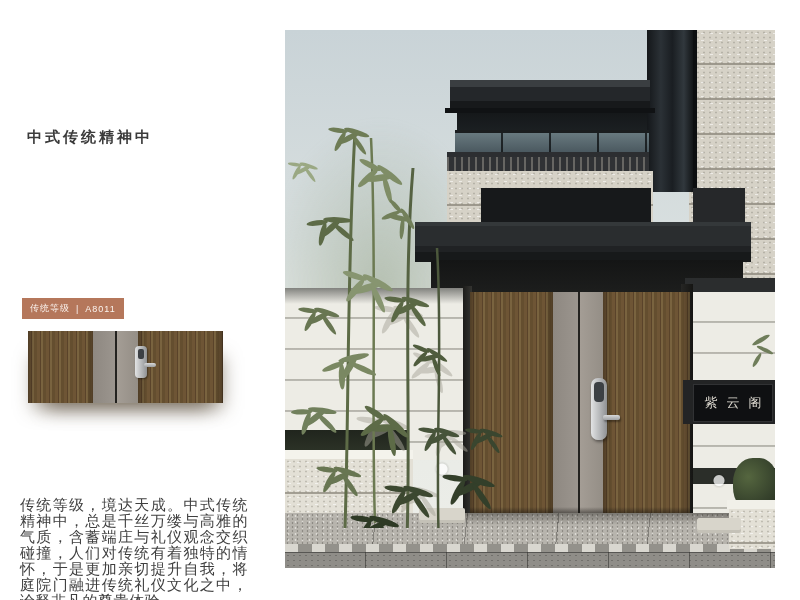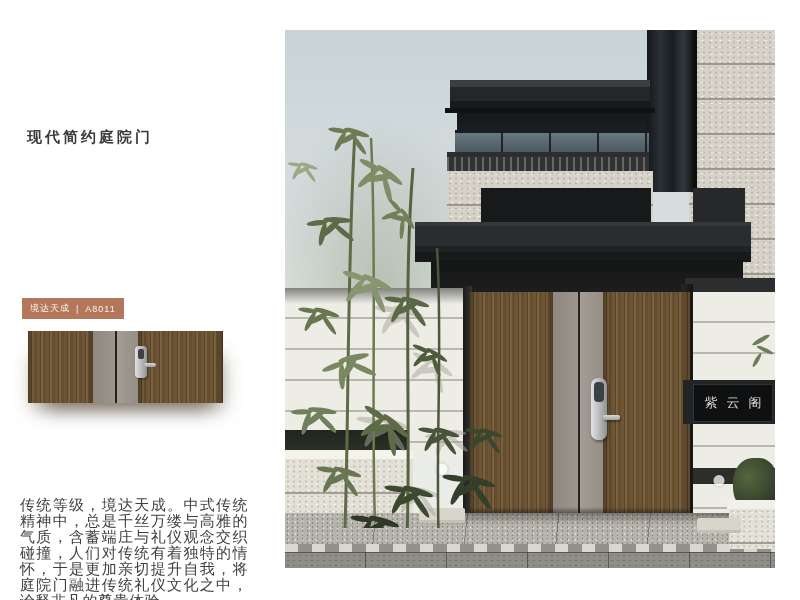--- a/index.html
+++ b/index.html
@@ -259,24 +259,24 @@
         <g transform="translate(18,20) rotate(25)">
             <ellipse rx="9" ry="2"></ellipse>
           </g>
         <g transform="translate(10,30) rotate(-60)">
             <ellipse rx="8" ry="2"></ellipse>
           </g>
       </g>
     </svg>
   </div>
 
-  <div class="subtitle">现代简约庭院门</div>
+  <div class="subtitle">中式传统精神中</div>
 
   <div class="badge">
-    <span>境达天成</span>
+    <span>传统等级</span>
     <span>|</span>
     <span>A8011</span>
   </div>
 
   <div class="thumb">
     <div class="wood tWoodL"></div>
     <div class="grayA tGrayL"></div>
     <div class="tSeam"></div>
     <div class="grayB tGrayR"></div>
     <div class="wood tWoodR"></div>

